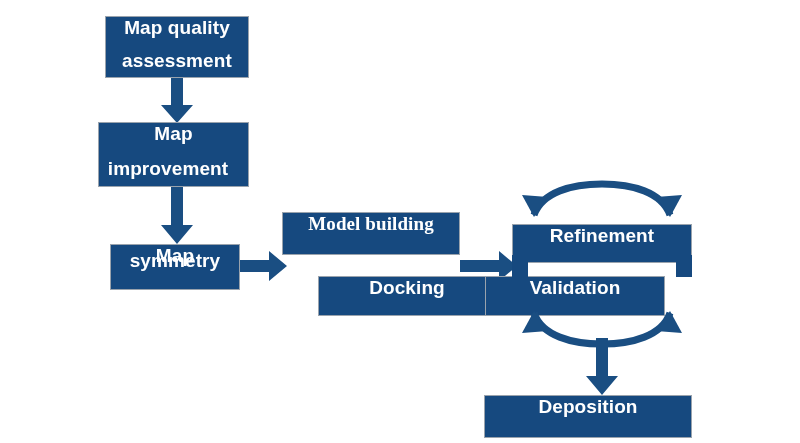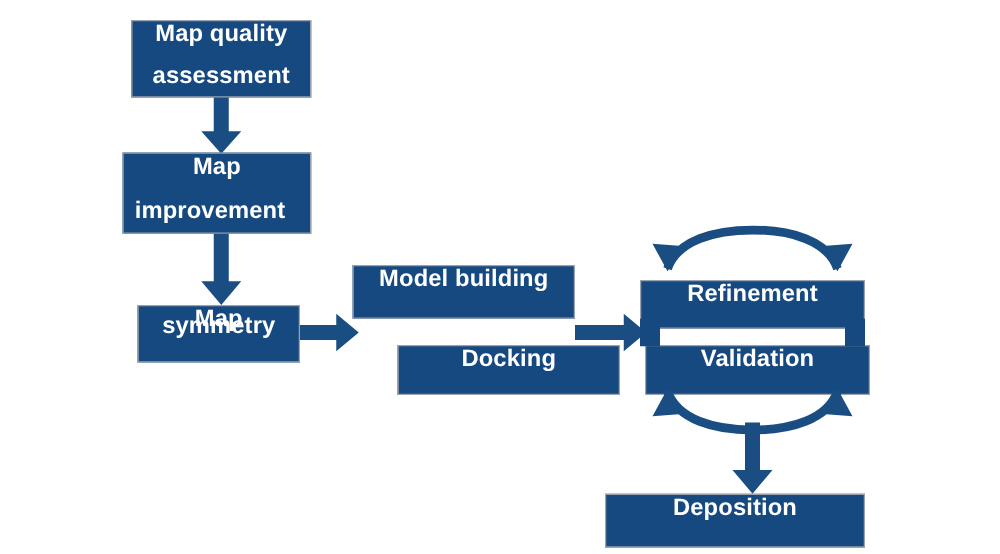--- a/index.html
+++ b/index.html
@@ -68,21 +68,21 @@
   <div class="node" style="left:110px;top:244px;width:130px;height:46px;background:transparent;border:0;align-items:flex-end;padding-bottom:18px;">
     <span>symmetry</span>
   </div>
 
   <div class="edge" style="left:240px;top:250px;width:48px;height:32px;">
     <svg width="48" height="32" viewBox="0 0 48 32">
       <path d="M0,10 L29,10 L29,1 L47,16 L29,31 L29,22 L0,22 Z" fill="#1A4E82"></path>
     </svg>
   </div>
 
-  <div class="node" style="left:282px;top:212px;width:178px;height:43px;">
+  <div class="node" style="left:282px;top:212px;width:178px;height:43px;font-family:Liberation Serif, serif;">
     <span>Model building</span>
   </div>
 
   <div class="node" style="left:282px;top:276px;width:178px;height:40px;margin-left:36px;">
     <span>Docking</span>
   </div>
 
   <div class="edge" style="left:460px;top:250px;width:58px;height:32px;">
     <svg width="58" height="32" viewBox="0 0 58 32">
       <path d="M0,10 L39,10 L39,1 L57,16 L39,31 L39,22 L0,22 Z" fill="#1A4E82"></path>
@@ -96,21 +96,21 @@
                C120,2 150,10 158,33" fill="none" stroke="#1A4E82" stroke-width="7" stroke-linecap="butt"></path>
       <path d="M22,35 L10,13 L36,15 Z" fill="#1A4E82"></path>
       <path d="M158,35 L144,15 L170,13 Z" fill="#1A4E82"></path>
     </svg>
   </div>
 
   <div class="node" style="left:512px;top:224px;width:180px;height:39px;">
     <span>Refinement</span>
   </div>
 
-  <div class="node" style="left:516px;top:276px;width:180px;height:40px;">
+  <div class="node" style="left:485px;top:276px;width:180px;height:40px;">
     <span>Validation</span>
   </div>
 
   <div style="position:absolute;left:512px;top:255px;width:16px;height:22px;background:#16497F;"></div>
   <div style="position:absolute;left:676px;top:255px;width:16px;height:22px;background:#16497F;"></div>
 
   <div class="edge" style="left:512px;top:311px;width:180px;height:36px;">
     <svg width="180" height="36" viewBox="0 0 180 36">
       <path d="M22,2
                C30,25 60,33 90,33

